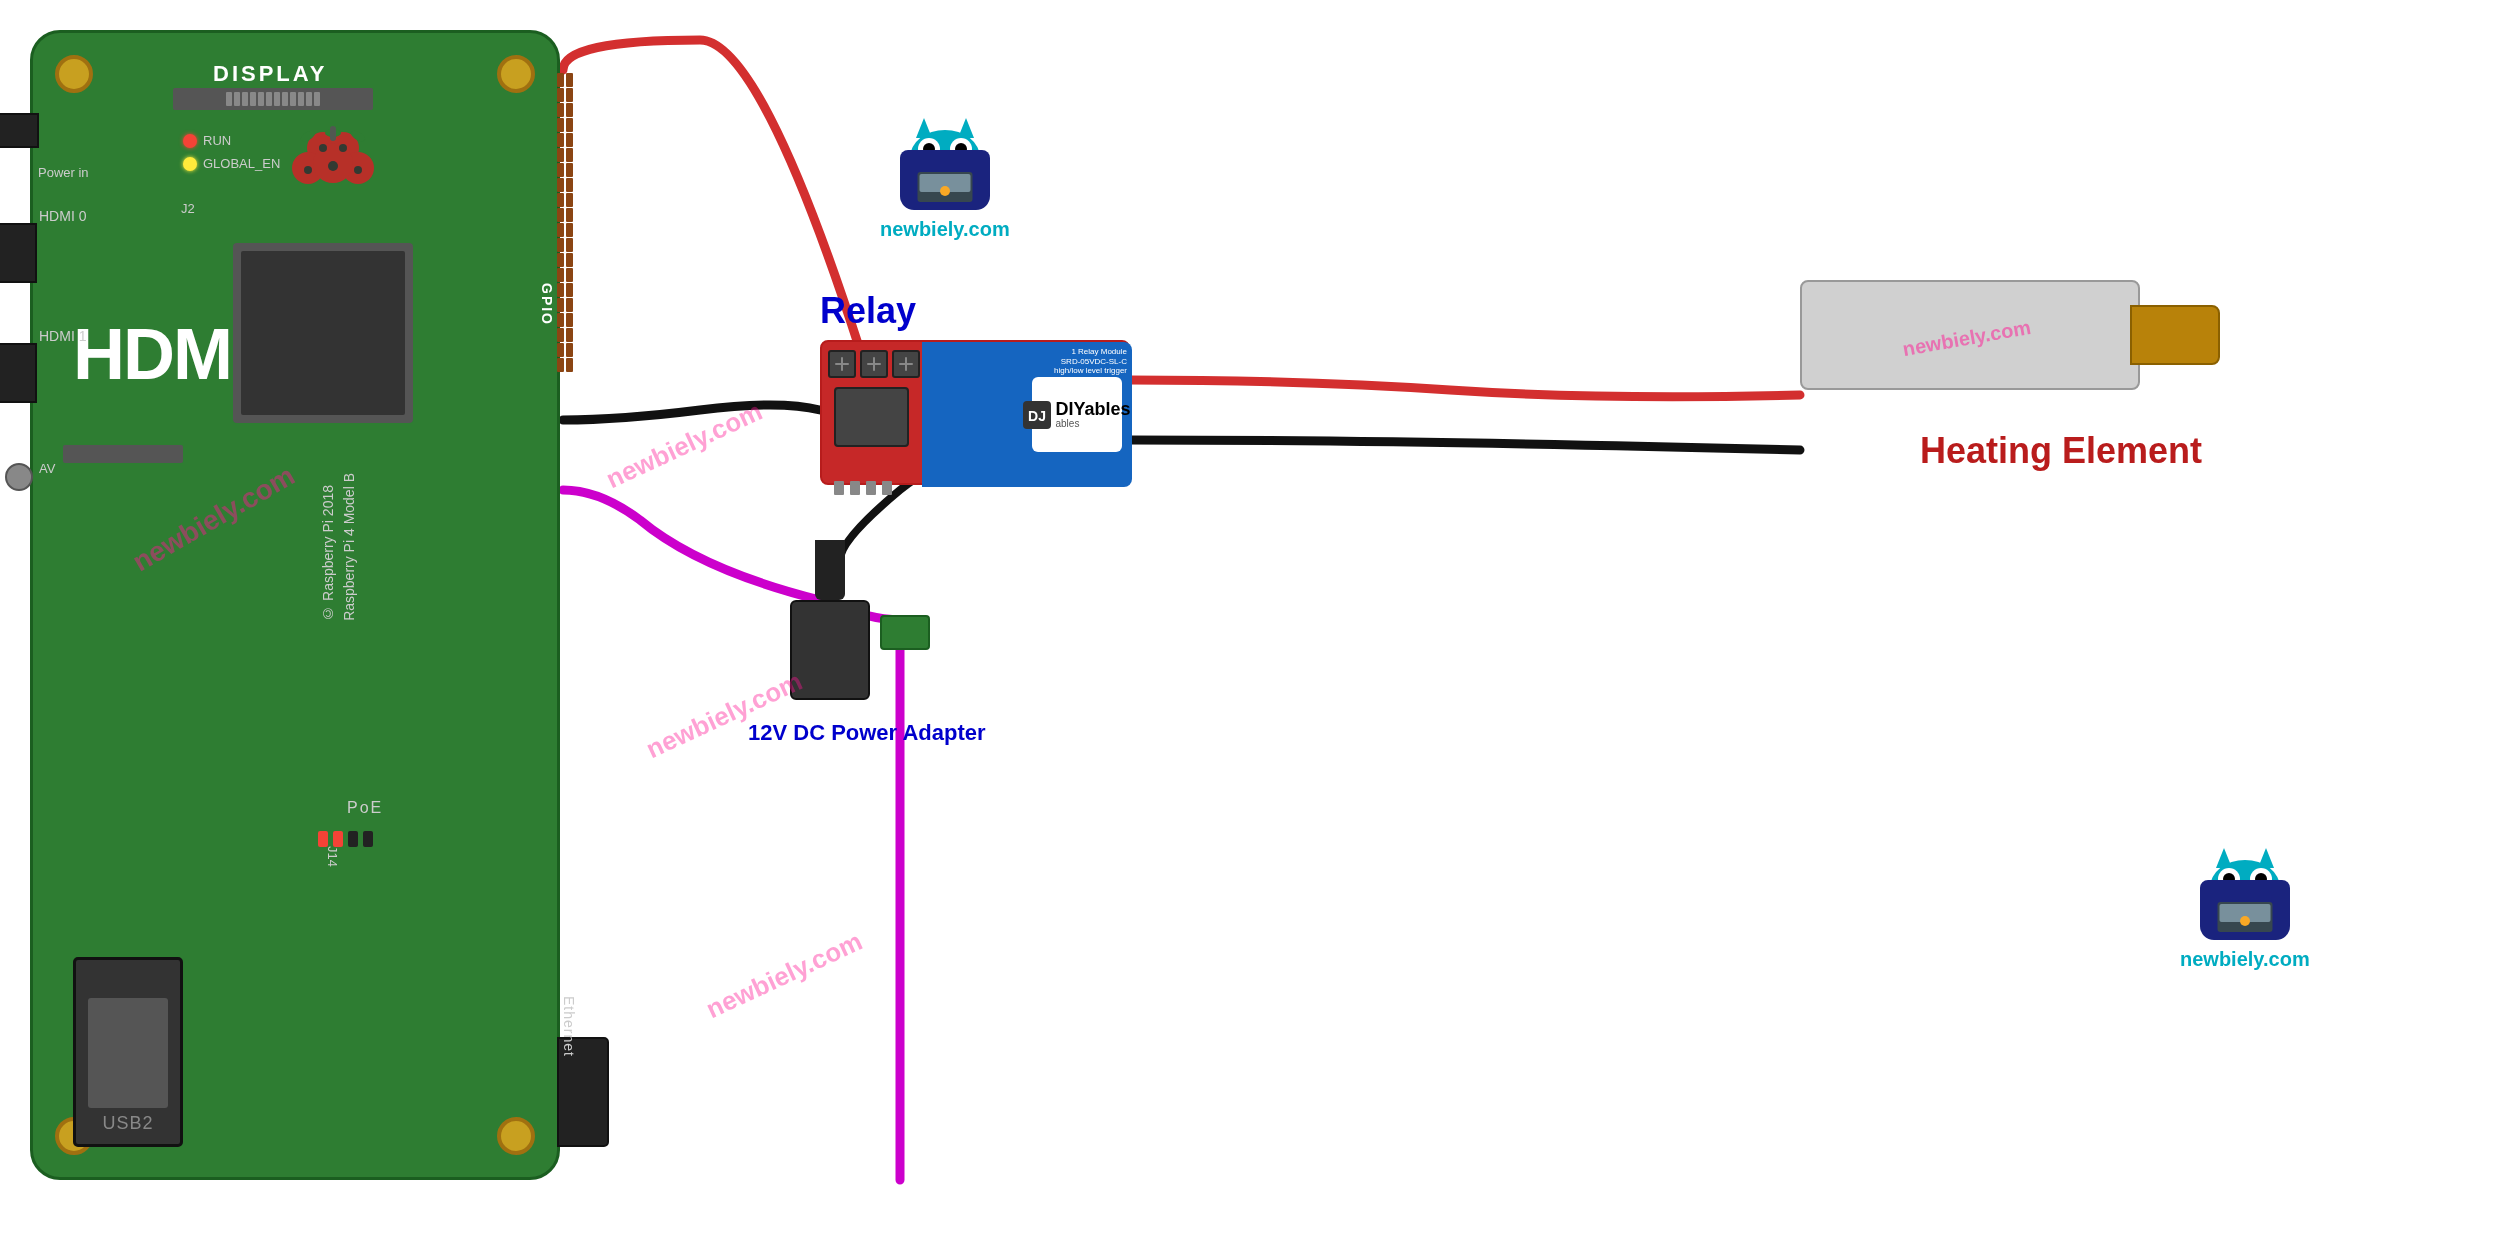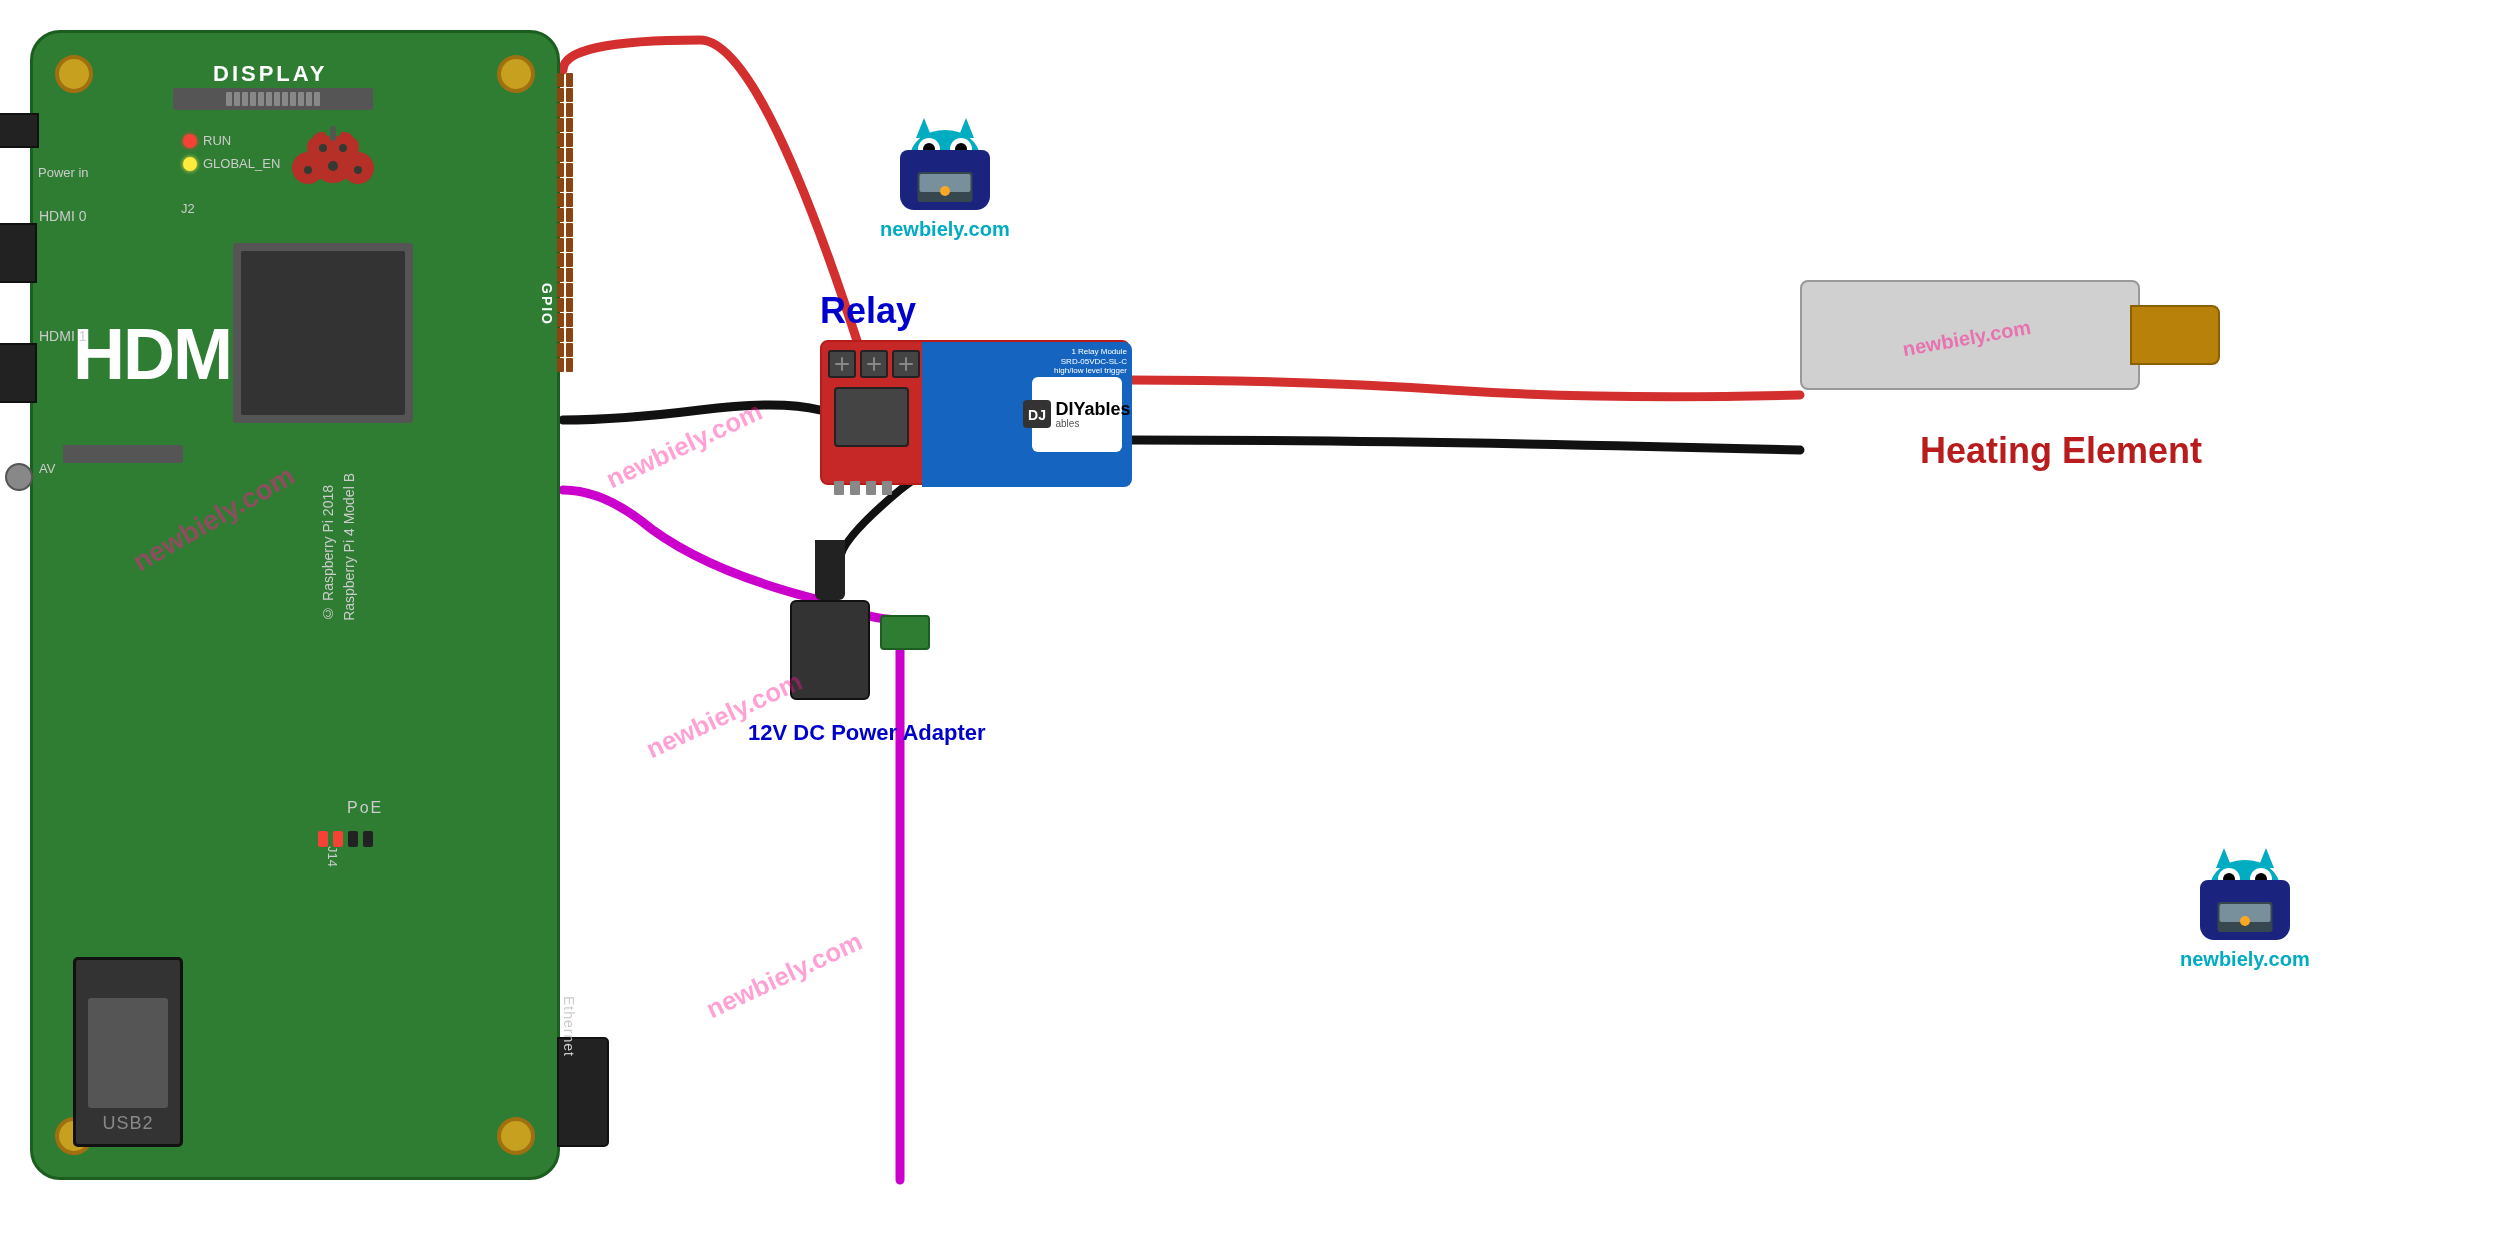--- a/index.html
+++ b/index.html
@@ -1048,21 +1048,21 @@
       <div class="screw-term">
           <div class="screw-cross"></div>
         </div>
     </div>
 
     <div class="relay-coil"></div>
 
     <div class="relay-blue-section">
 
       <div class="diy-logo">
-        <div style="display:flex;align-items:flex-start;gap:4px;">
+        <div style="display:flex;align-items:center;gap:4px;">
           <svg width="28" height="28" viewBox="0 0 28 28">
             <rect width="28" height="28" rx="4" fill="#333"></rect>
             <text x="14" y="20" text-anchor="middle" fill="white" font-size="14" font-weight="bold">DJ</text>
           </svg>
           <div>
             <div class="diy-logo-text">DIYables</div>
             <div class="diy-logo-sub">ables</div>
           </div>
         </div>
       </div>

